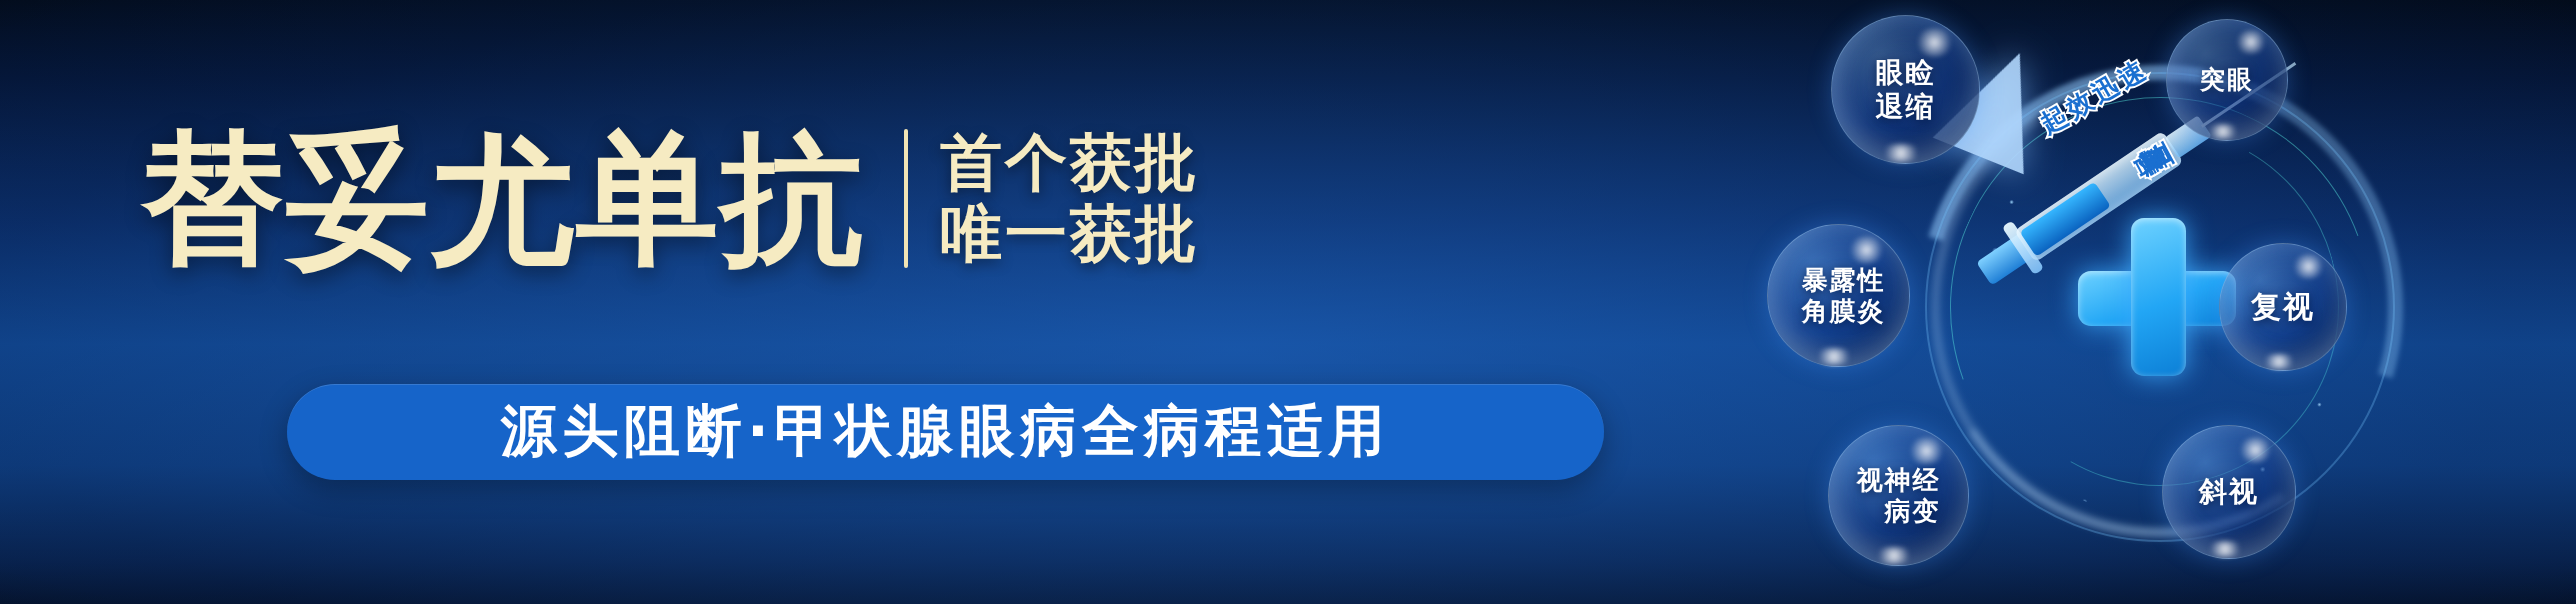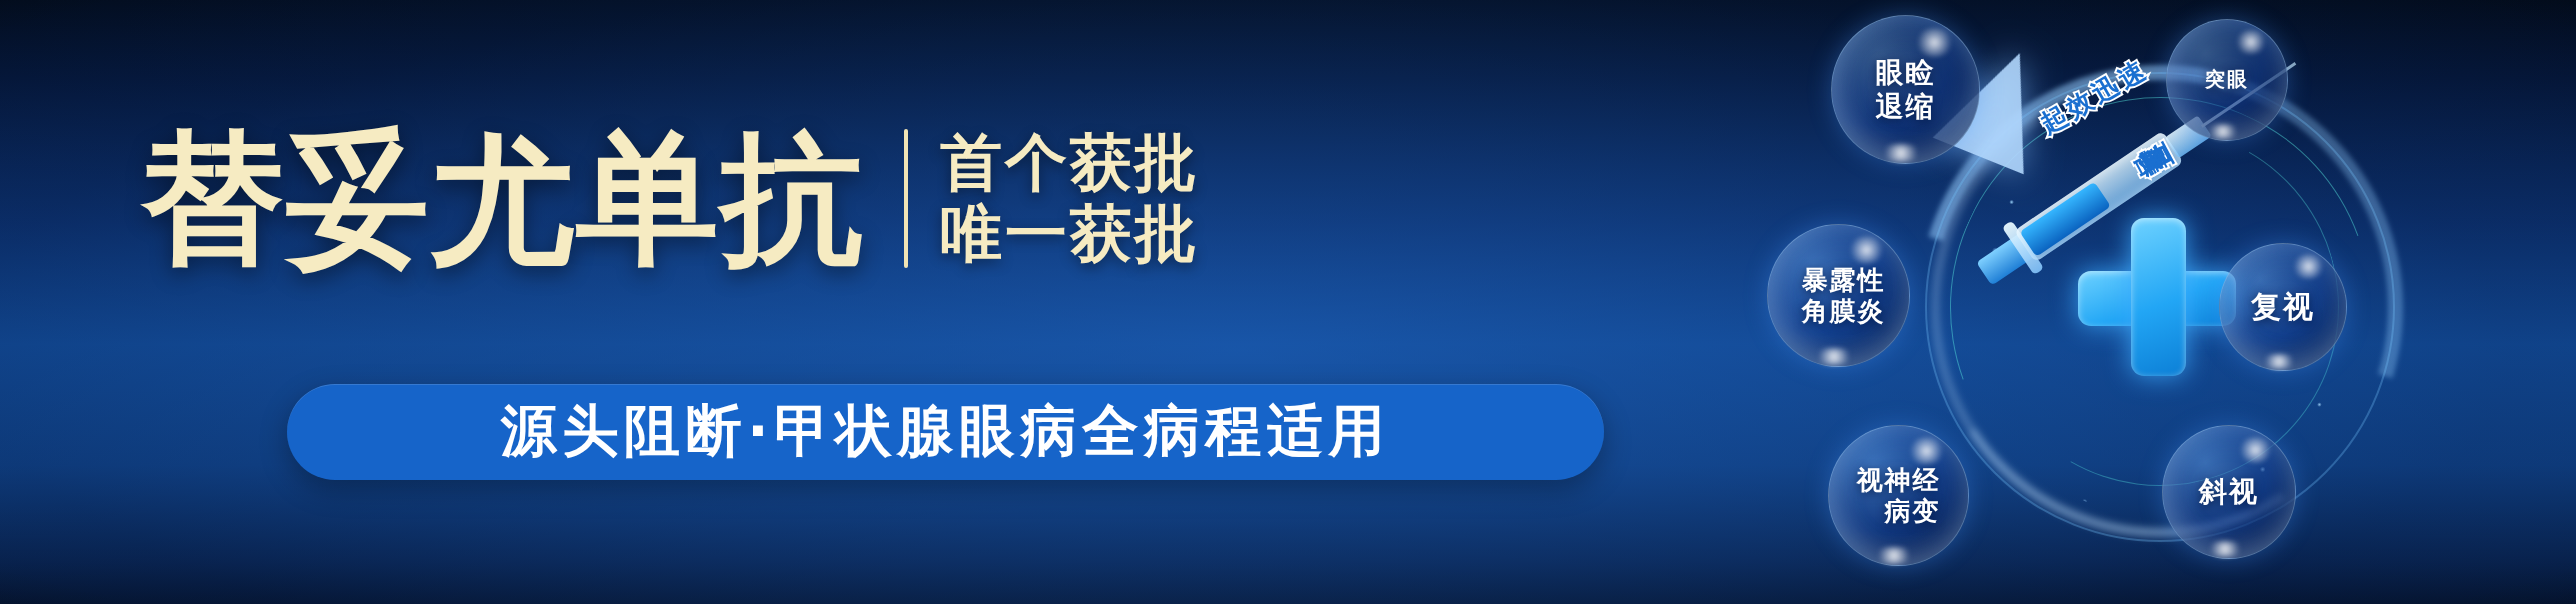--- a/index.html
+++ b/index.html
@@ -220,21 +220,21 @@
     position:relative;z-index:2;
     color:#ffffff;font-weight:bold;
     line-height:1.18;letter-spacing:1.9px;
     text-shadow:0 1.9px 9.4px rgba(0,20,60,.8);
     font-family:"DejaVu Sans","Liberation Sans",sans-serif;
   }
 
   .b-eyelid   {left:90px; top:15px;  width:149px;height:149px;}
   .b-eyelid   .bubble-label{font-size:28px;}
   .b-proptosis{left:425px;top:19px;  width:122px;height:122px;}
-  .b-proptosis .bubble-label{font-size:20px;}
+  .b-proptosis .bubble-label{font-size:25px;}
   .b-keratitis{left:26px; top:224px; width:143px;height:143px;}
   .b-keratitis .bubble-label{font-size:26px;margin-left:10px;}
   .b-diplopia {left:478px;top:243px; width:128px;height:128px;}
   .b-diplopia .bubble-label{font-size:30px;}
   .b-optic    {left:87px; top:425px; width:141px;height:141px;}
   .b-optic    .bubble-label{font-size:26px;text-align:right;}
   .b-strab    {left:421px;top:425px; width:134px;height:134px;}
   .b-strab    .bubble-label{font-size:28px;text-align:center;}
 </style>
 </head>

